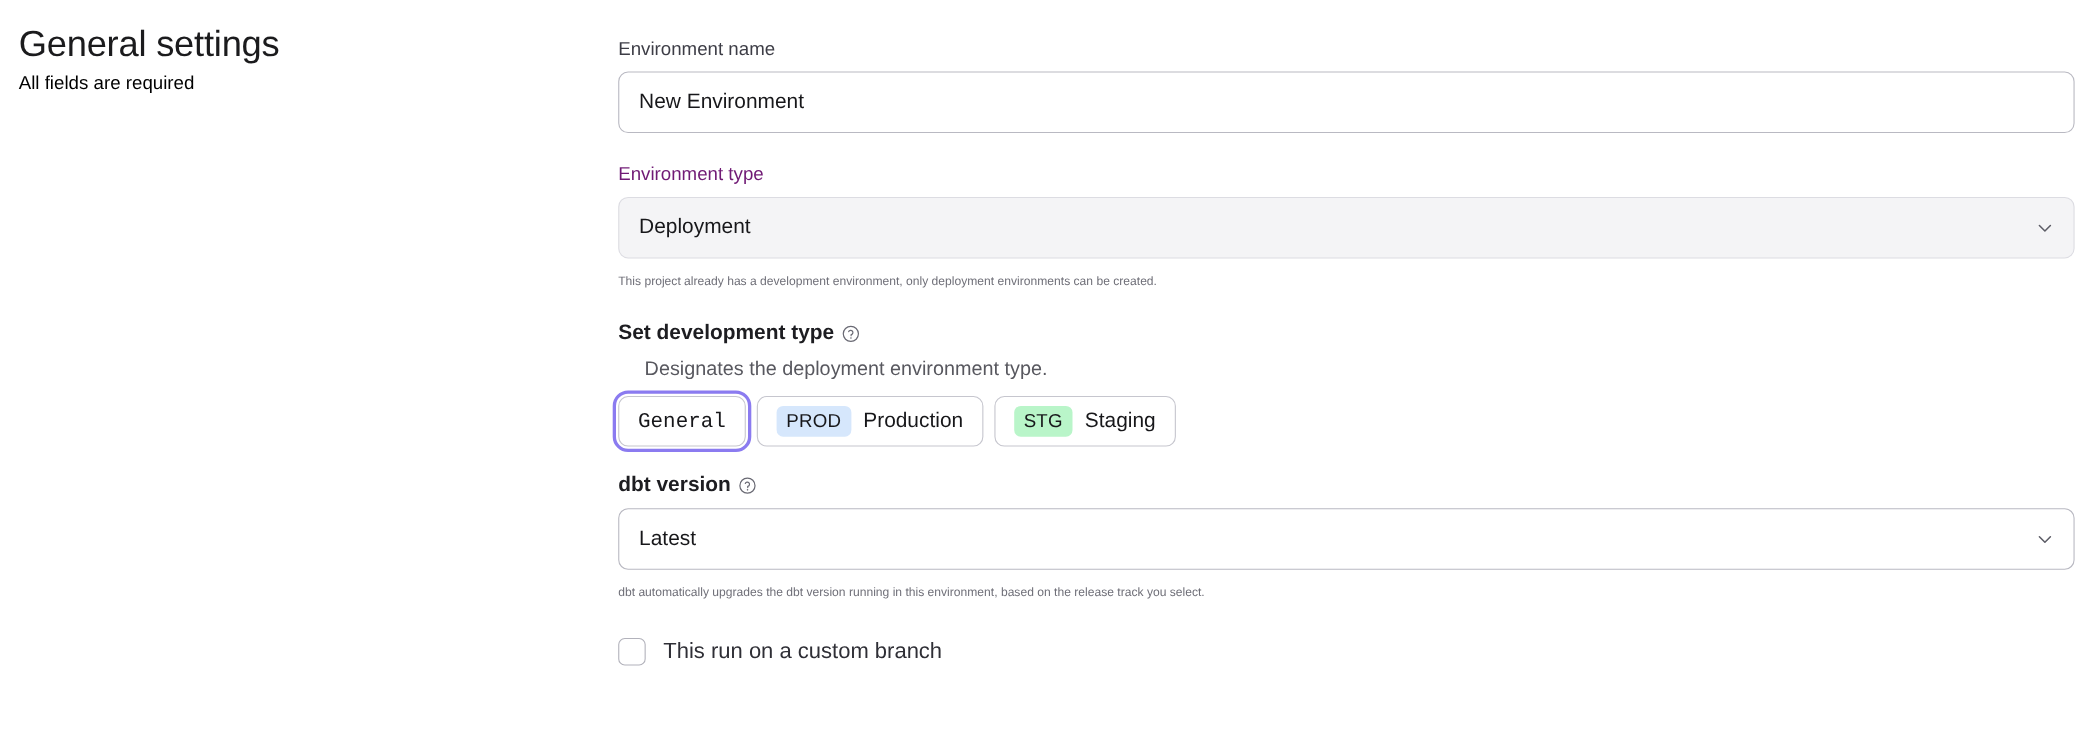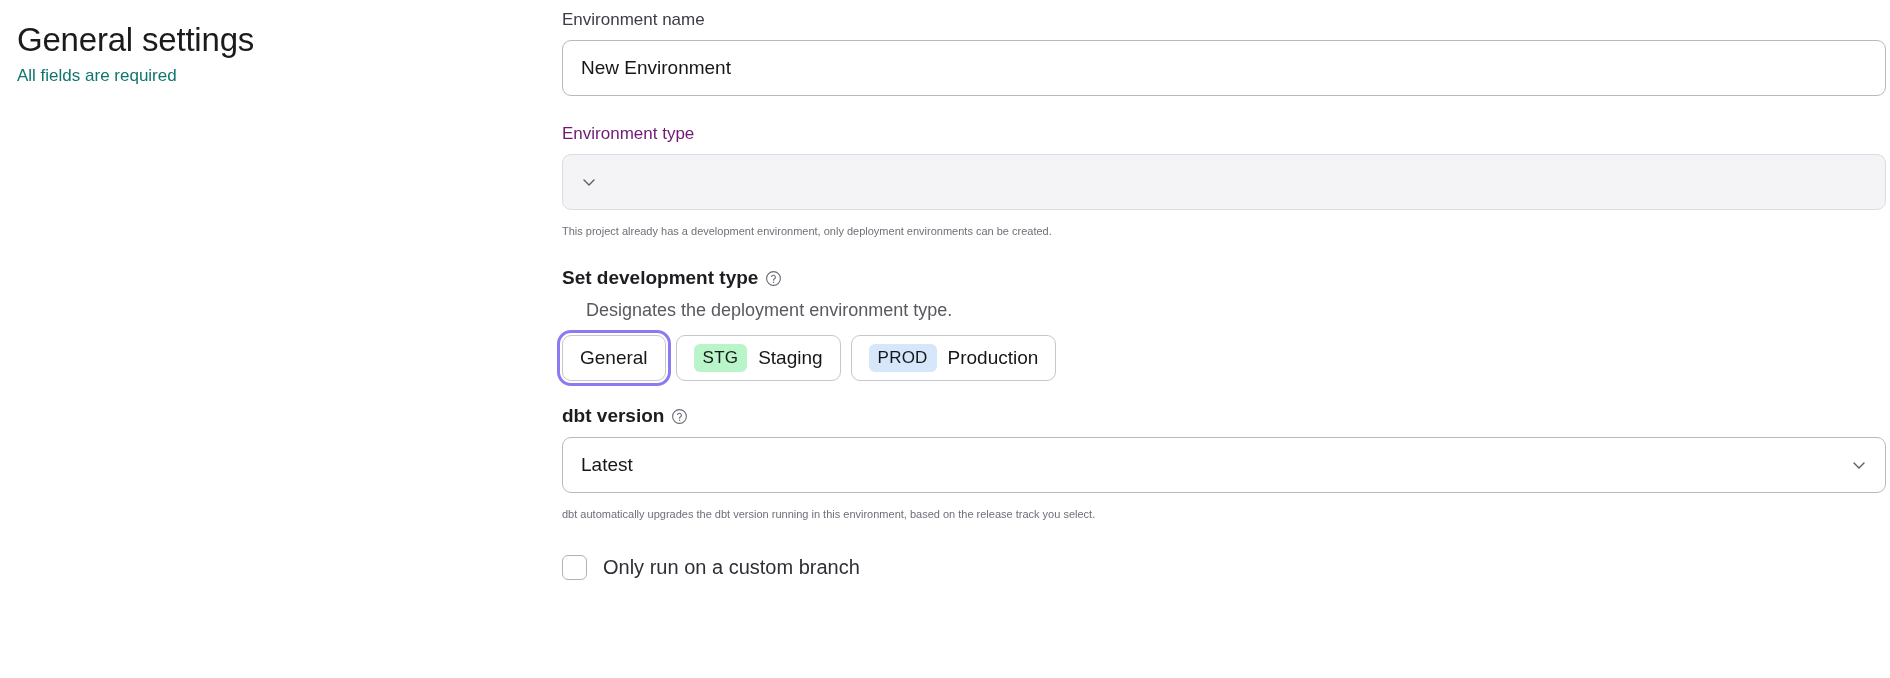--- a/index.html
+++ b/index.html
@@ -33,28 +33,28 @@
     font-weight: 400;
     color: #1b1b1d;
     letter-spacing: -0.2px;
   }
 
   .page-subtitle {
     margin-top: 2px;
     font-size: 17px;
     line-height: 24px;
     font-weight: 400;
-    color: #0f766e;
+    color: #000000;
   }
 
   
   .form-col {
     position: absolute;
     left: 562px;
-    top: 8px;
+    top: 33px;
     width: 1324px;
   }
 
   .field-label {
     font-size: 17px;
     line-height: 24px;
     color: #3d3d46;
     font-weight: 400;
   }
 
@@ -158,20 +158,21 @@
     font-size: 19px;
     line-height: 26px;
     color: #17171a;
     font-family: "Liberation Sans", sans-serif;
   }
 
   .seg-btn.focused {
     outline: 3px solid #8b7bf0;
     outline-offset: 2px;
     border-radius: 9px;
+    font-family: Liberation Mono, monospace;
   }
 
   .seg-btn .seg-label {
     font-size: 19px;
     color: #17171a;
     white-space: nowrap;
   }
 
   .badge {
     display: inline-flex;
@@ -234,20 +235,21 @@
       <div class="control textinput">
         <span class="value">New Environment</span>
       </div>
     </div>
 
     <div class="spacer-md"></div>
 
     <div>
       <div class="field-label disabled">Environment type</div>
       <div class="control select-disabled">
+        <span class="value">Deployment</span>
         <span>
           <svg class="chev" viewBox="0 0 16 16" fill="none" stroke="currentColor" stroke-width="1.4" stroke-linecap="round" stroke-linejoin="round">
             <polyline points="3,6 8,11 13,6"></polyline>
           </svg>
         </span>
       </div>
       <div class="helper-text">This project already has a development environment, only deployment environments can be created.</div>
     </div>
 
     <div class="spacer-sm"></div>
@@ -266,27 +268,27 @@
 
       <div class="sub-desc">Designates the deployment environment type.</div>
 
       <div class="seg-group">
 
         <button class="seg-btn focused">
           <span class="seg-label">General</span>
         </button>
 
         <button class="seg-btn">
+          <span class="badge prod">PROD</span>
+          <span class="seg-label">Production</span>
+        </button>
+
+        <button class="seg-btn">
           <span class="badge stg">STG</span>
           <span class="seg-label">Staging</span>
-        </button>
-
-        <button class="seg-btn">
-          <span class="badge prod">PROD</span>
-          <span class="seg-label">Production</span>
         </button>
 
       </div>
     </div>
 
     <div class="spacer-sm"></div>
 
     <div>
       <div class="section-heading">
         <span>dbt version</span>
@@ -306,17 +308,17 @@
             <polyline points="3,6 8,11 13,6"></polyline>
           </svg>
         </span>
       </div>
 
       <div class="helper-text">dbt automatically upgrades the dbt version running in this environment, based on the release track you select.</div>
     </div>
 
     <div class="check-row">
       <span class="checkbox"></span>
-      <span class="check-label">Only run on a custom branch</span>
+      <span class="check-label">This run on a custom branch</span>
     </div>
 
   </div>
 </div>
 
 </body></html>

